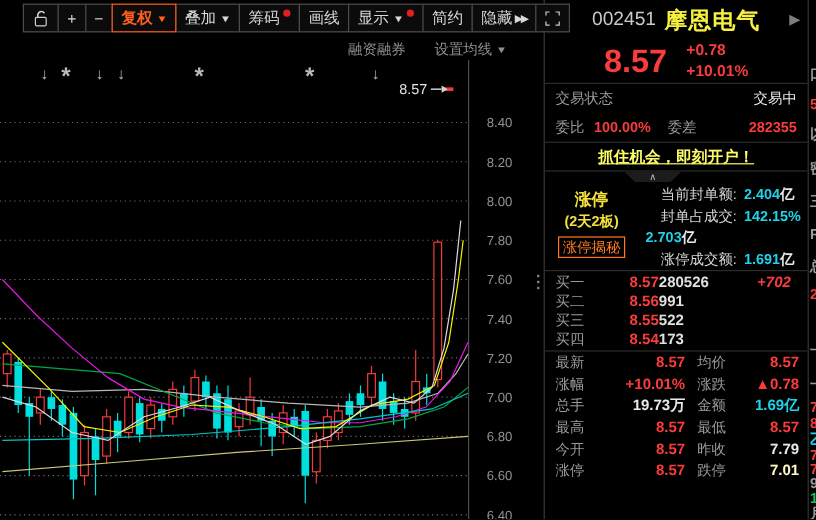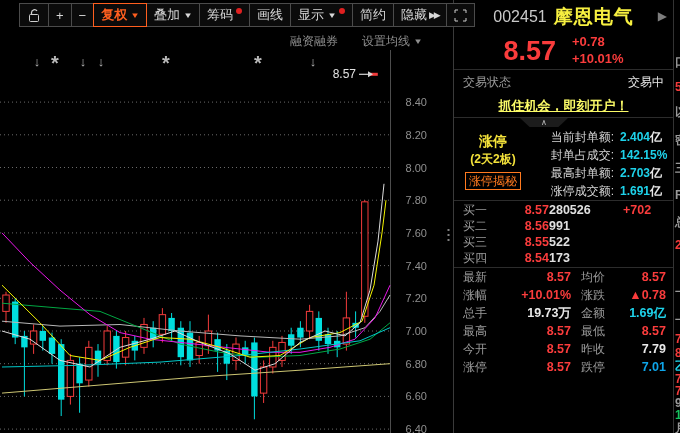--- a/index.html
+++ b/index.html
@@ -32,21 +32,21 @@
   .code{color:#c9c9c9;font-size:16px;}
   .name{color:#f7f040;font-size:19px;font-weight:bold;letter-spacing:1px;}
   .p-price{height:36px;display:flex;align-items:center;justify-content:center;gap:16px;
            border-bottom:1px solid #2c2c2c;}
   .big{color:#fa3c3c;font-size:27px;font-weight:bold;}
   .chg{color:#fa3c3c;font-size:13px;font-weight:bold;line-height:1.3;}
   .p-row{height:24px;display:flex;align-items:center;padding:0 9px;}
   .p-row.b{border-bottom:1px solid #2c2c2c;}
   .lab{color:#9a9a9a;}
   .rt{margin-left:auto;}
-  .red{color:#fa3c3c;} .white{color:#e8e8e8;} .cyan{color:#1ed2ea;} .green{color:#0ea5e9;}
+  .red{color:#fa3c3c;} .white{color:#e8e8e8;} .cyan{color:#1ed2ea;} .green{color:#fef9c3;}
   .bold{font-weight:bold;}
   .banner{height:23px;display:flex;align-items:center;justify-content:center;
           border-bottom:1px solid #2c2c2c;}
   .banner a{color:#fbfb67;font-size:13px;font-weight:bold;text-decoration:underline;cursor:pointer;}
 
   .limitup{position:relative;height:82px;border-bottom:1px solid #2c2c2c;}
   .fold-tab{position:absolute;top:0;left:66px;width:48px;height:9px;background:#1c1c1c;
             clip-path:polygon(0 0,100% 0,80% 100%,20% 100%);display:flex;align-items:center;
             justify-content:center;color:#c0c0c0;font-size:8px;line-height:6px;cursor:pointer;}
   .lu-left{position:absolute;left:0;top:14px;width:78px;text-align:center;}
@@ -58,21 +58,21 @@
   .lu-row{height:18px;display:flex;align-items:center;}
   .lu-lab{width:82px;text-align:right;color:#d6d6d6;}
   .lu-val{margin-left:6px;font-weight:bold;}
   .lu-unit{color:#e8e8e8;font-weight:bold;}
 
   .buys{border-bottom:1px solid #2c2c2c;padding:1px 0;}
   .buy-row{height:16px;display:flex;align-items:center;padding:0 6px 0 9px;}
   .buy-lab{width:34px;color:#9a9a9a;}
   .buy-price{width:52px;text-align:right;font-weight:bold;font-size:12.5px;}
   .buy-vol{flex:1;text-align:left;color:#e0e0e0;font-weight:bold;font-size:12.5px;}
-  .buy-extra{width:44px;text-align:left;font-weight:bold;font-size:12.5px;}
+  .buy-extra{width:44px;text-align:center;font-weight:bold;font-size:12.5px;font-style:italic;}
 
   .s-row{height:18px;display:flex;align-items:center;padding:0 7px 0 9px;}
   .s-l{width:42px;color:#9a9a9a;}
   .s-v{width:66px;text-align:right;font-weight:bold;font-size:12.5px;}
   .s-l2{margin-left:10px;}
   .s-v2{flex:1;text-align:right;font-weight:bold;font-size:12.5px;}
 
   
   .sliver{position:absolute;left:673px;top:0;width:7px;height:433px;overflow:hidden;
           border-left:1px solid #333;background:#000;}
@@ -276,20 +276,26 @@
         <span>+0.78</span><br>
         <span>+10.01%</span>
       </span>
     </div>
 
     <div class="p-row">
       <span class="lab">交易状态</span>
       <span class="rt white">交易中</span>
     </div>
 
+    <div class="p-row b">
+      <span class="lab">委比</span>
+      <span class="red bold" style="margin-left:8px">100.00%</span>
+      <span class="lab" style="margin-left:14px">委差</span>
+      <span class="rt red bold">282355</span>
+    </div>
 
     <div class="banner">
       <a>抓住机会，即刻开户！</a>
     </div>
 
     <div class="limitup">
       <div class="fold-tab">∧</div>
       <div class="lu-left">
         <div class="zt">涨停</div>
         <div class="zt2">(2天2板)</div>
@@ -300,21 +306,20 @@
           <span class="lu-lab">当前封单额:</span>
           <span class="lu-val cyan">2.404</span>
           <span class="lu-unit">亿</span>
         </div>
         <div class="lu-row">
           <span class="lu-lab">封单占成交:</span>
           <span class="lu-val cyan">142.15%</span>
           <span class="lu-unit"></span>
         </div>
         <div class="lu-row">
-          <span class="lu-lab">最高封单额:</span>
           <span class="lu-val cyan">2.703</span>
           <span class="lu-unit">亿</span>
         </div>
         <div class="lu-row">
           <span class="lu-lab">涨停成交额:</span>
           <span class="lu-val cyan">1.691</span>
           <span class="lu-unit">亿</span>
         </div>
       </div>
     </div>

